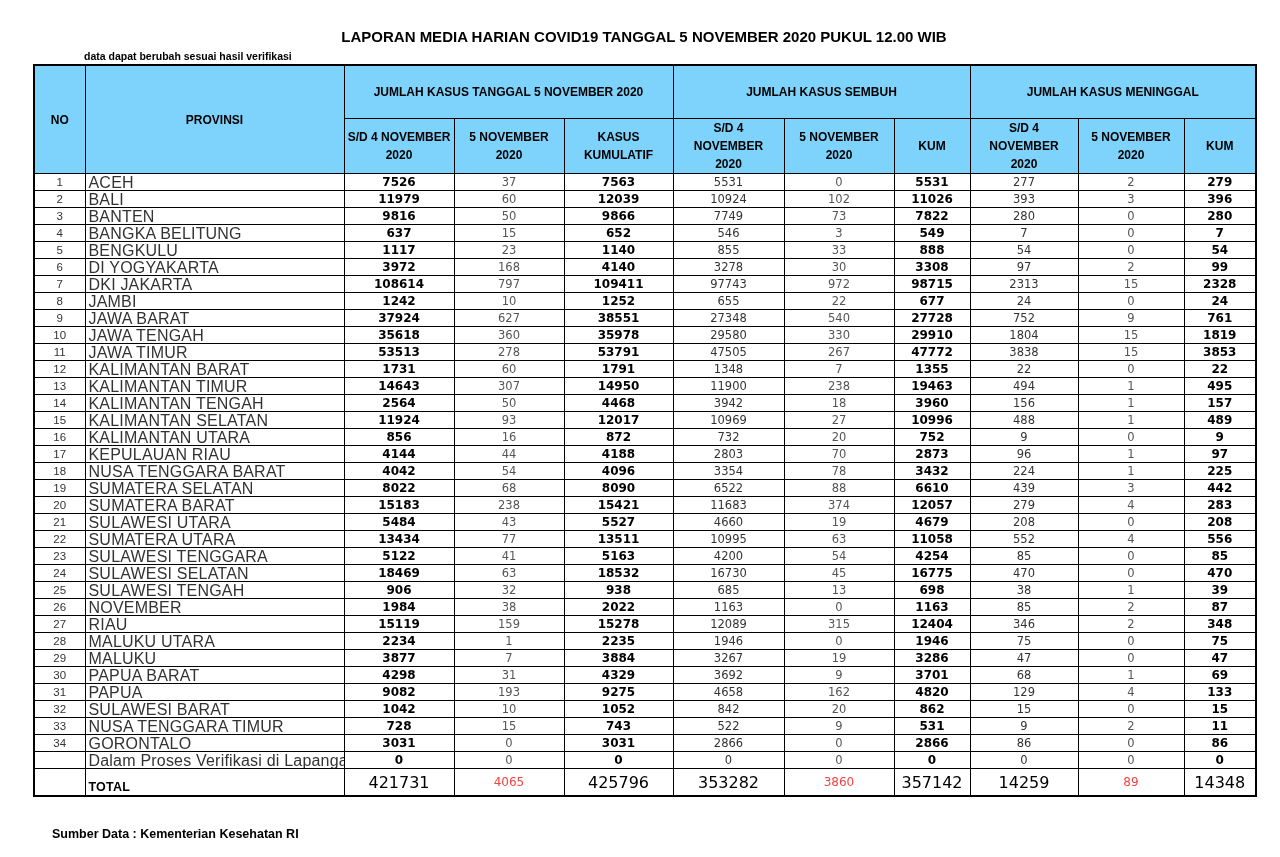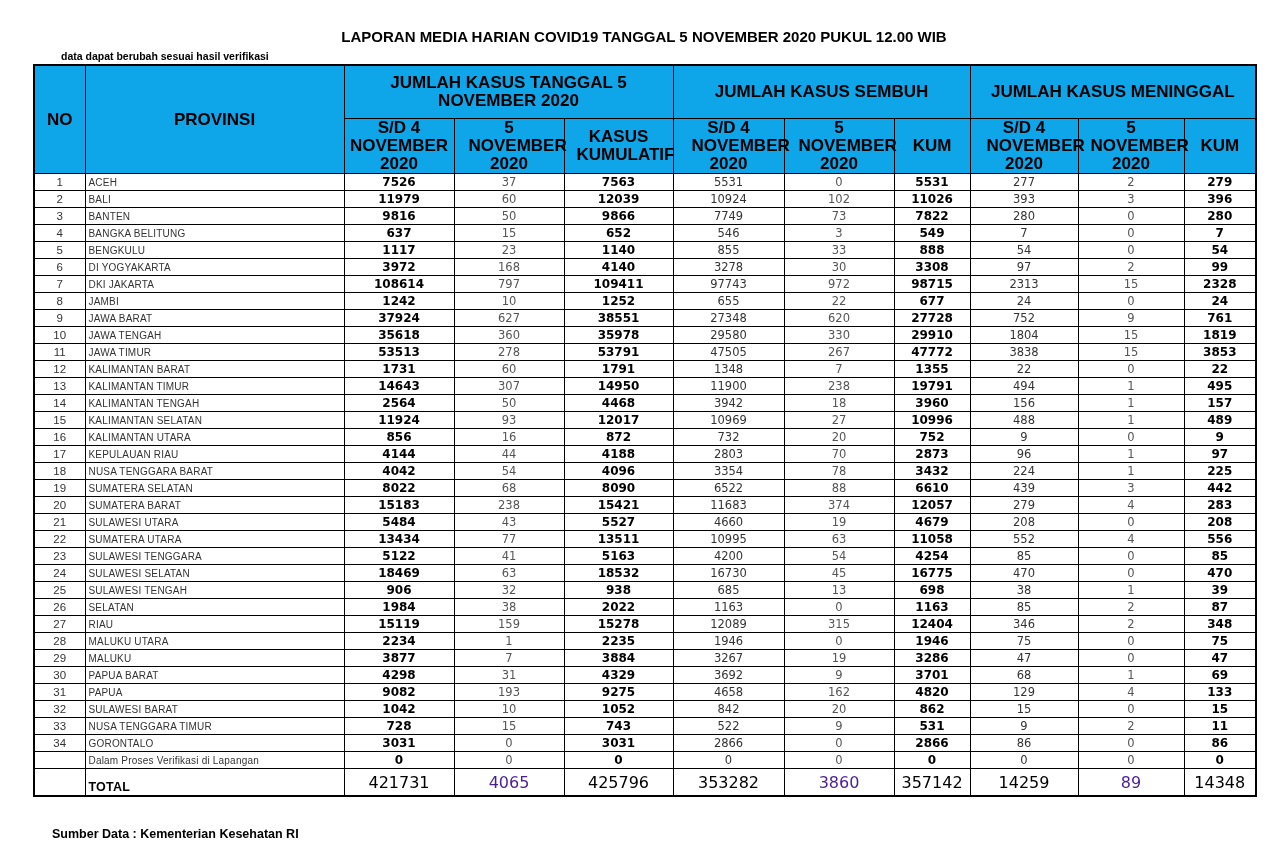--- a/index.html
+++ b/index.html
@@ -1,38 +1,38 @@
 <!DOCTYPE html>
 <html><head>
 <meta charset="utf-8">
 <style>
   html, body { margin: 0; padding: 0; background: #ffffff; }
   body { width: 1280px; height: 857px; position: relative; overflow: hidden;
          font-family: "Liberation Sans", sans-serif; color: #000; }
   .title { position: absolute; left: 0; width: 1280px; top: 28px; text-align: center;
            font-weight: bold; font-size: 15px; padding-left: 4px; }
-  .subtitle { position: absolute; left: 61px; top: 50px; font-weight: bold; font-size: 10.5px; }
+  .subtitle { position: absolute; left: 84px; top: 50px; font-weight: bold; font-size: 10.5px; }
   table { position: absolute; left: 33px; top: 64px; border-collapse: collapse;
           table-layout: fixed; width: 1222px; border: 2px solid #000; }
-  th { background: #0ea5e9; font-weight: bold; font-size: 17px; border: 1.5px solid #000;
+  th { background: #7dd3fc; font-weight: bold; font-size: 12px; border: 1.5px solid #000;
        text-align: center; vertical-align: middle; line-height: 18px; padding: 0; }
   th.grp { height: 52px; }
   th.sub { height: 54px; }
   td { border: 1.5px solid #000; height: 16px; padding: 0; font-size: 12px; line-height: 15px;
        text-align: center; white-space: nowrap; overflow: hidden;
        font-family: "DejaVu Sans", sans-serif; }
   td.no { color: #333; font-size: 11.5px; font-family: "Liberation Sans", sans-serif; }
-  td.prov { text-align: left; padding-left: 3px; color: #333; font-size: 10px;
+  td.prov { text-align: left; padding-left: 3px; color: #333; font-size: 16px;
             font-family: "Liberation Sans", sans-serif; letter-spacing: 0.2px; }
   td.b { font-weight: bold; color: #000; font-size: 12px; }
   td.n { color: #333; font-size: 11.5px; }
   td.g { color: #555; font-size: 11.5px; }
   tr.total td { height: 22px; font-size: 16px; font-weight: normal; color: #000; }
   tr.total td.prov { font-weight: bold; font-size: 12.5px; padding-top: 4px; vertical-align: bottom; }
-  tr.total td.g { font-size: 16px; color: #4c1d95; }
+  tr.total td.g { font-size: 12px; color: #ef4444; }
   .source { position: absolute; left: 52px; top: 827px; font-weight: bold; font-size: 12.5px; }
 </style>
 </head>
 <body>
 
 <div class="title">LAPORAN MEDIA HARIAN COVID19 TANGGAL 5 NOVEMBER 2020 PUKUL 12.00 WIB</div>
 <div class="subtitle">data dapat berubah sesuai hasil verifikasi</div>
 
 <table>
   <colgroup>
@@ -173,21 +173,21 @@
         <td class="g">0</td>
         <td class="b">24</td>
       </tr>
       <tr>
         <td class="no">9</td>
         <td class="prov">JAWA BARAT</td>
         <td class="b">37924</td>
         <td class="g">627</td>
         <td class="b">38551</td>
         <td class="n">27348</td>
-        <td class="g">620</td>
+        <td class="g">540</td>
         <td class="b">27728</td>
         <td class="n">752</td>
         <td class="g">9</td>
         <td class="b">761</td>
       </tr>
       <tr>
         <td class="no">10</td>
         <td class="prov">JAWA TENGAH</td>
         <td class="b">35618</td>
         <td class="g">360</td>
@@ -226,21 +226,21 @@
         <td class="b">22</td>
       </tr>
       <tr>
         <td class="no">13</td>
         <td class="prov">KALIMANTAN TIMUR</td>
         <td class="b">14643</td>
         <td class="g">307</td>
         <td class="b">14950</td>
         <td class="n">11900</td>
         <td class="g">238</td>
-        <td class="b">19791</td>
+        <td class="b">19463</td>
         <td class="n">494</td>
         <td class="g">1</td>
         <td class="b">495</td>
       </tr>
       <tr>
         <td class="no">14</td>
         <td class="prov">KALIMANTAN TENGAH</td>
         <td class="b">2564</td>
         <td class="g">50</td>
         <td class="b">4468</td>
@@ -389,21 +389,21 @@
         <td class="b">938</td>
         <td class="n">685</td>
         <td class="g">13</td>
         <td class="b">698</td>
         <td class="n">38</td>
         <td class="g">1</td>
         <td class="b">39</td>
       </tr>
       <tr>
         <td class="no">26</td>
-        <td class="prov">SELATAN</td>
+        <td class="prov">NOVEMBER</td>
         <td class="b">1984</td>
         <td class="g">38</td>
         <td class="b">2022</td>
         <td class="n">1163</td>
         <td class="g">0</td>
         <td class="b">1163</td>
         <td class="n">85</td>
         <td class="g">2</td>
         <td class="b">87</td>
       </tr>

